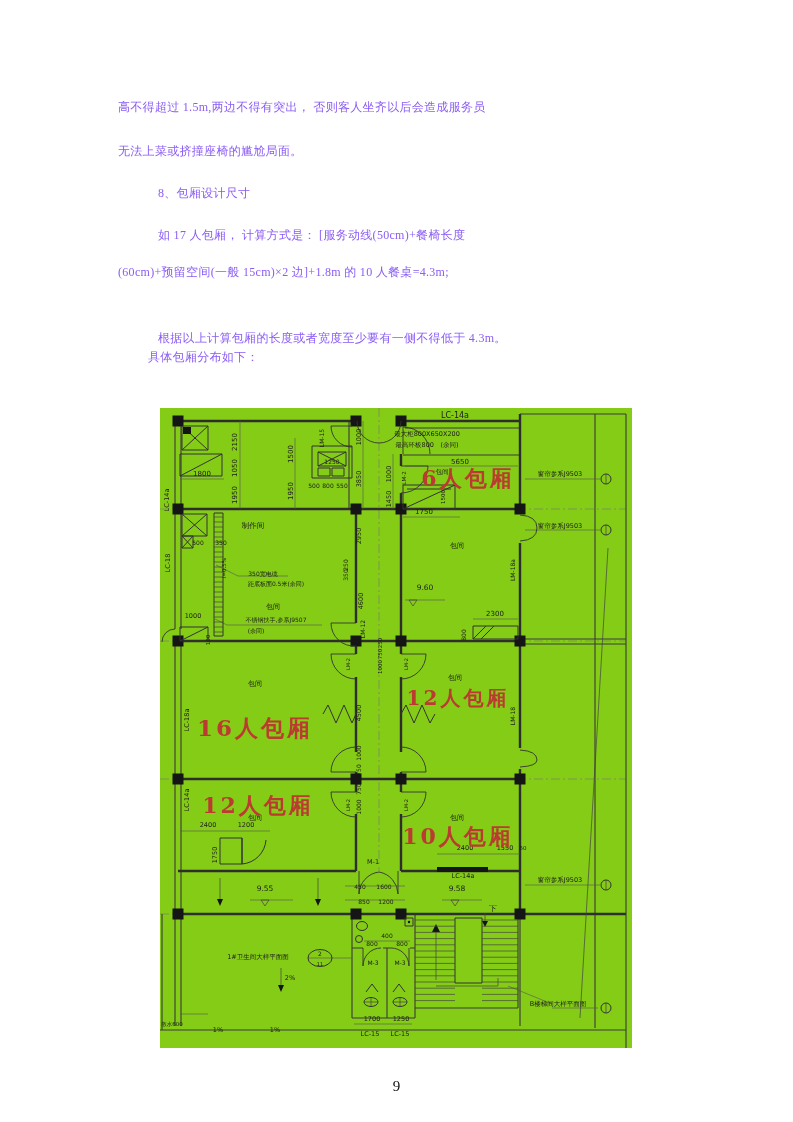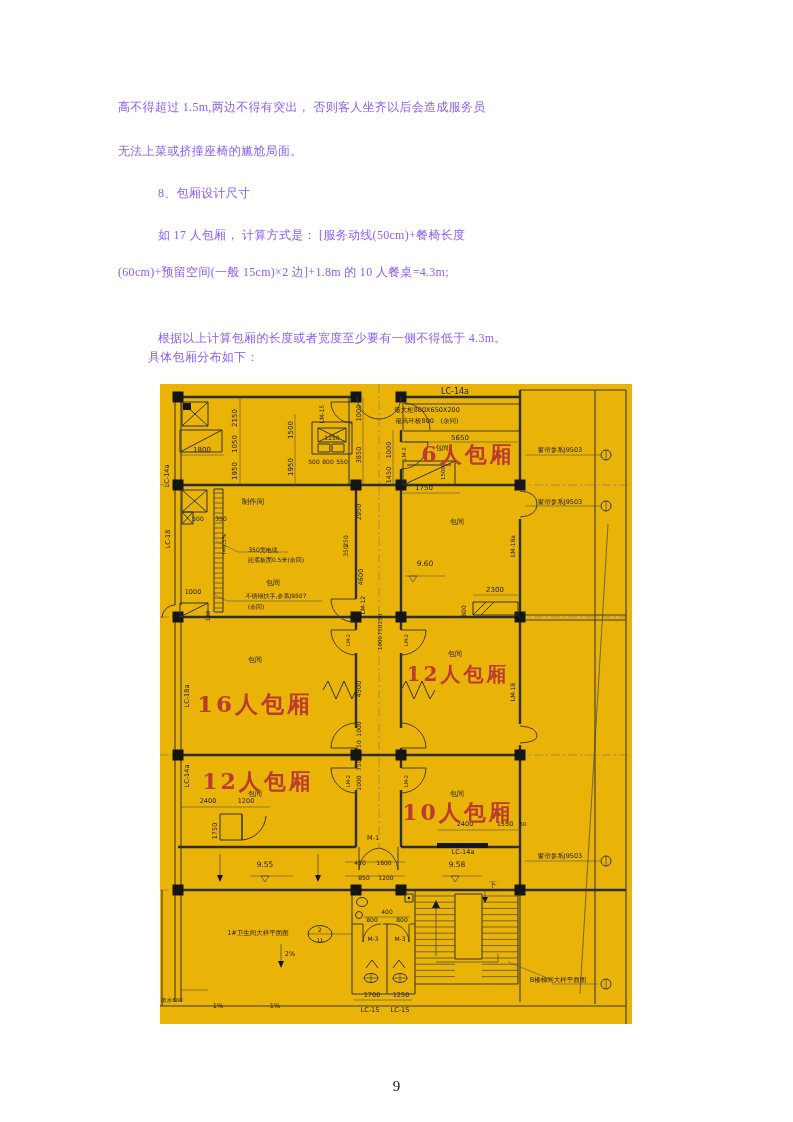--- a/index.html
+++ b/index.html
@@ -9,21 +9,21 @@
   }
   .doc-line{
     position:absolute;font-size:12px;line-height:22px;white-space:nowrap;
     letter-spacing:0.3px;color:#8b5cf6;
   }
   .page-number{
     position:absolute;left:0;right:0;top:1078px;text-align:center;
     font-size:15px;color:#111;
   }
   #plan-wrap{
-    position:absolute;left:160px;top:384px;width:472px;height:640px;background:#eab308;
+    position:absolute;left:160px;top:408px;width:472px;height:640px;background:#84cc16;
   }
   svg text{font-family:"DejaVu Sans", sans-serif;}
   .annot{fill:#1c1c1c;text-anchor:middle;}
   .red-label{
     font-family:"DejaVu Serif", serif;font-weight:bold;text-anchor:middle;letter-spacing:3px;
   }
   .w-main{stroke:#2e2e2e;stroke-width:2.4;fill:none;}
   .w-thin{stroke:#3a3a3a;stroke-width:1.1;fill:none;}
   .w-det{stroke:#444;stroke-width:0.7;fill:none;}
   .w-dim{stroke:#555;stroke-width:0.6;fill:none;}

